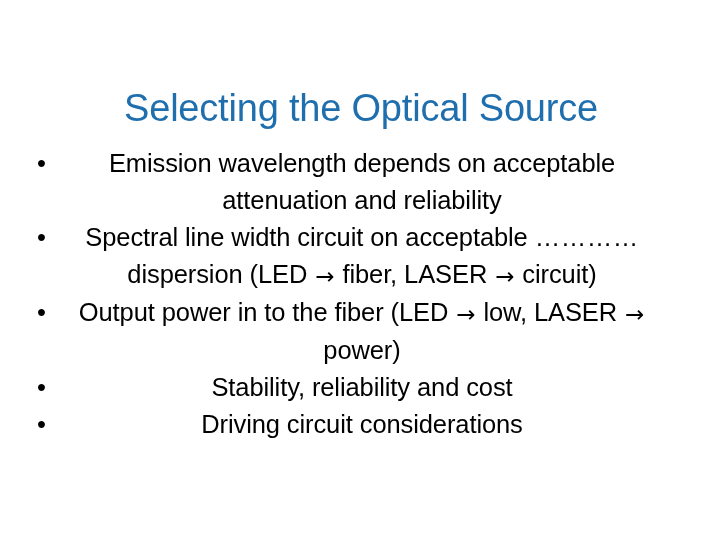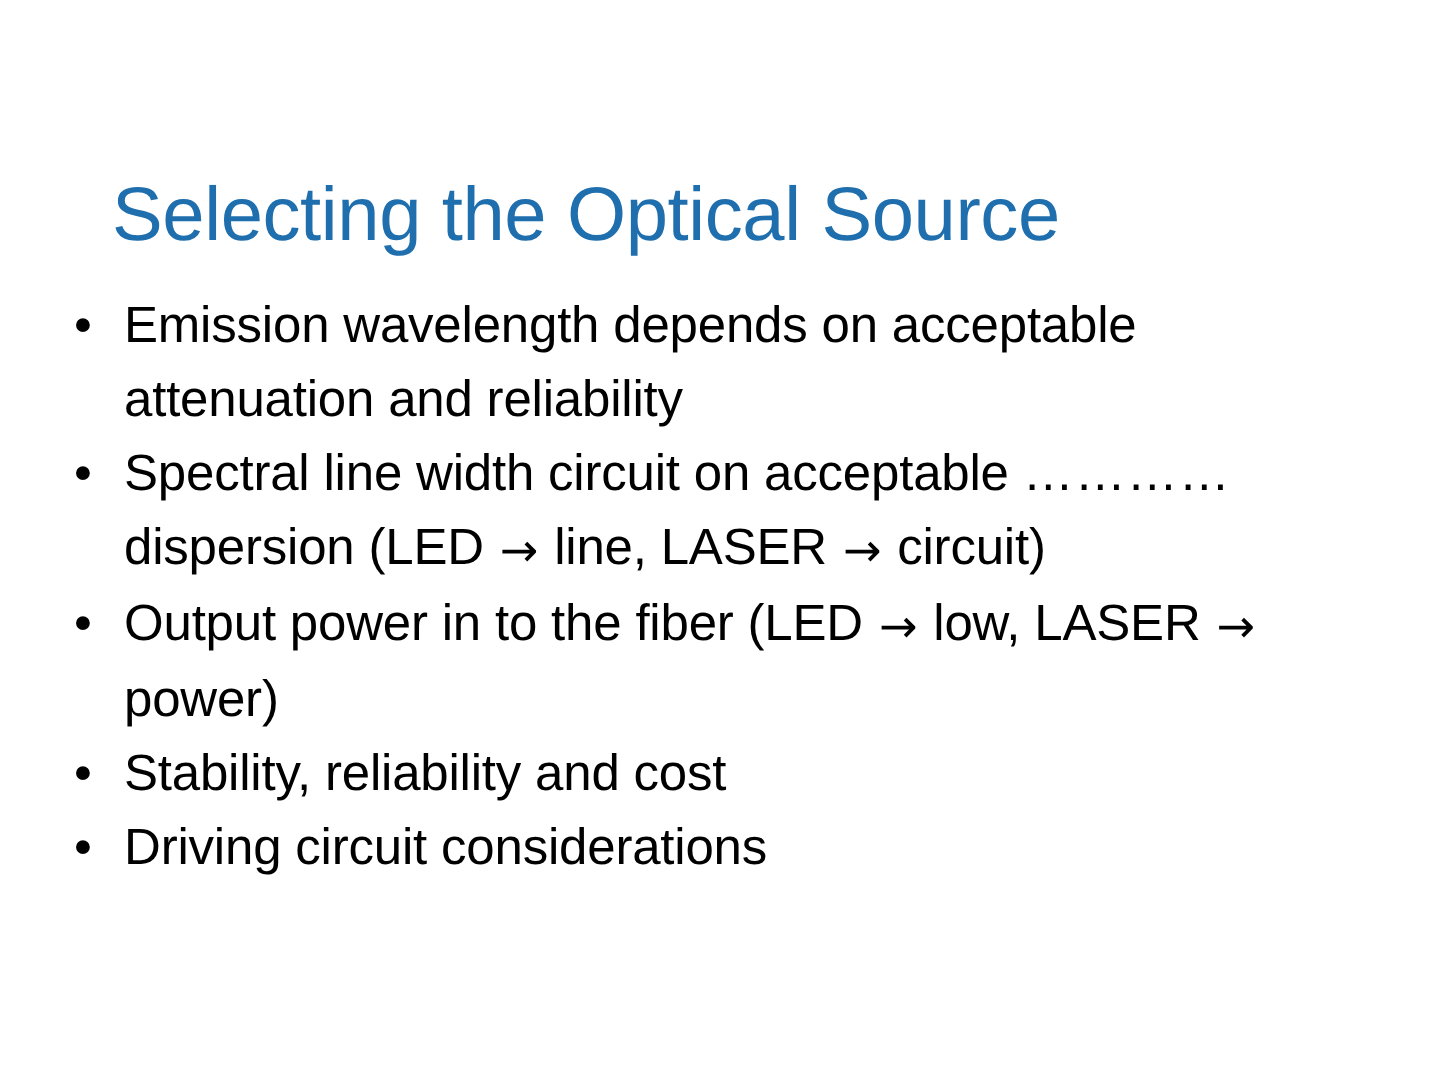--- a/index.html
+++ b/index.html
@@ -12,20 +12,21 @@
     background: #ffffff;
     font-family: "Liberation Sans", sans-serif;
     overflow: hidden;
   }
   .slide {
     position: relative;
     width: 720px;
     height: 540px;
     background: #ffffff;
     box-sizing: border-box;
+    text-align: center;
   }
   .slide-title {
     position: absolute;
     left: 56px;
     top: 60px;
     width: 610px;
     font-size: 38px;
     line-height: 46px;
     font-weight: 400;
     color: #1f6fae;
@@ -81,21 +82,21 @@
   <div class="body-block">
     <ul class="bullet-list">
 
       <li class="bullet-item">
         <span class="bullet-marker">•</span>
         <span class="bullet-text"><span>Emission wavelength depends on acceptable attenuation and reliability</span></span>
       </li>
 
       <li class="bullet-item">
         <span class="bullet-marker">•</span>
-        <span class="bullet-text"><span>Spectral line width circuit on acceptable </span><span class="dots-glyph">…………</span><span> dispersion (LED </span><span class="arrow-glyph">→</span><span> line, LASER </span><span class="arrow-glyph">→</span><span> circuit)</span></span>
+        <span class="bullet-text"><span>Spectral line width circuit on acceptable </span><span class="dots-glyph">…………</span><span> dispersion (LED </span><span class="arrow-glyph">→</span><span> fiber, LASER </span><span class="arrow-glyph">→</span><span> circuit)</span></span>
       </li>
 
       <li class="bullet-item">
         <span class="bullet-marker">•</span>
         <span class="bullet-text"><span>Output power in to the fiber (LED </span><span class="arrow-glyph">→</span><span> low, LASER </span><span class="arrow-glyph">→</span><span> power)</span></span>
       </li>
 
       <li class="bullet-item">
         <span class="bullet-marker">•</span>
         <span class="bullet-text"><span>Stability, reliability and cost</span></span>

